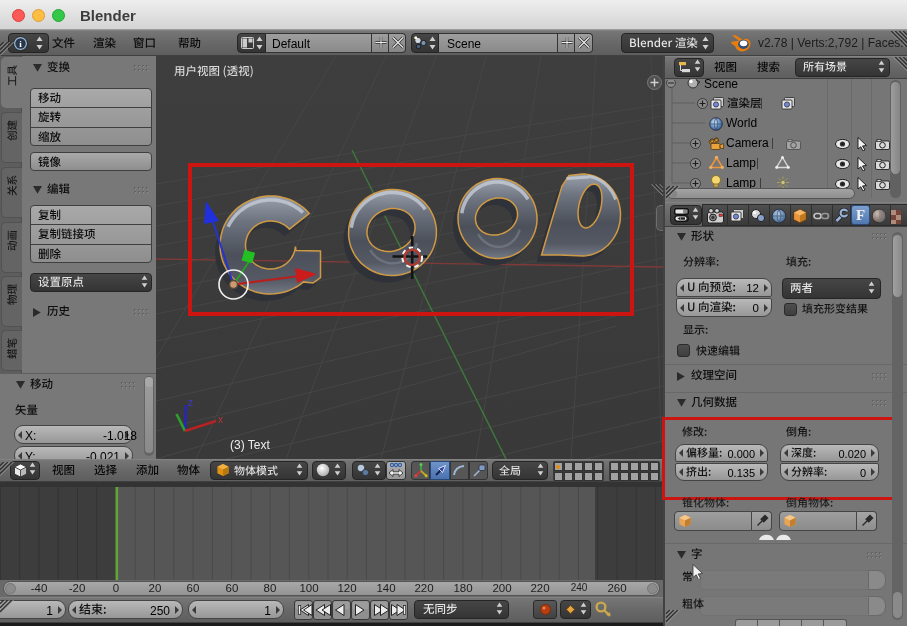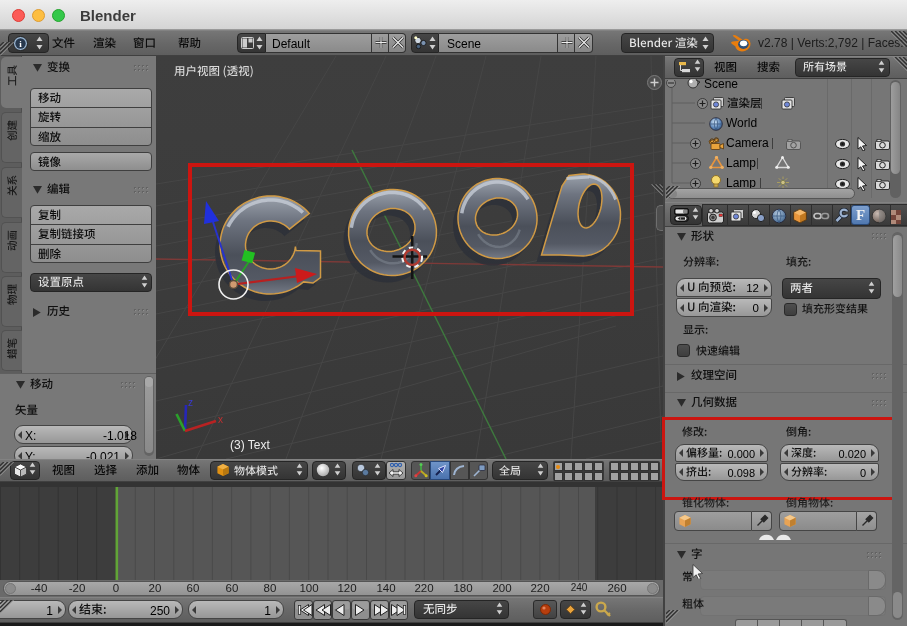--- a/index.html
+++ b/index.html
@@ -1093,21 +1093,21 @@
     <div class="abs" style="left:675px;top:463px;width:93px;height:18px;background:linear-gradient(180deg,#b9b9b9,#979797);border:1px solid #454545;border-radius:2px 2px 9px 9px"></div>
     <svg class="abs" style="left:679px;top:468.0px" width="4" height="8">
       <path d="M4 0 L0 4 L4 8 Z" fill="#3a3a3a"></path>
     </svg>
     <svg class="abs" style="left:760px;top:468.0px" width="4" height="8">
       <path d="M0 0 L4 4 L0 8 Z" fill="#3a3a3a"></path>
     </svg>
     <svg style="position:absolute;left:686px;top:465.5px;overflow:visible" width="27" height="13">
       <path transform="translate(0,9.7)" d="M3.8 -8.1H10.4V-7.1H3.8ZM6.2 -9.1 7.1 -9.3Q7.3 -9.0 7.5 -8.6Q7.7 -8.1 7.7 -7.8L6.8 -7.5Q6.7 -7.8 6.5 -8.3Q6.4 -8.7 6.2 -9.1ZM8.5 -7.6 9.6 -7.5Q9.2 -6.2 8.4 -5.5Q7.7 -4.7 6.6 -4.2Q5.5 -3.7 4.1 -3.4Q4.1 -3.6 4.0 -3.7Q3.9 -3.9 3.8 -4.1Q3.7 -4.3 3.7 -4.4Q4.9 -4.6 5.9 -4.9Q6.9 -5.3 7.6 -6.0Q8.3 -6.6 8.5 -7.6ZM8.0 -3.6H9.0V0.8H8.0ZM5.1 -3.6H6.1V-2.2Q6.1 -1.9 6.0 -1.4Q6.0 -1.0 5.8 -0.6Q5.5 -0.2 5.1 0.2Q4.7 0.5 4.1 0.8Q4.0 0.7 3.9 0.6Q3.7 0.5 3.6 0.4Q3.4 0.2 3.3 0.2Q4.1 -0.1 4.5 -0.6Q4.9 -1.0 5.0 -1.4Q5.1 -1.9 5.1 -2.3ZM5.7 -7.5Q6.2 -6.1 7.4 -5.4Q8.7 -4.6 10.7 -4.4Q10.6 -4.3 10.5 -4.2Q10.4 -4.0 10.3 -3.8Q10.2 -3.7 10.2 -3.5Q8.7 -3.7 7.7 -4.2Q6.6 -4.7 5.9 -5.4Q5.2 -6.2 4.8 -7.4ZM0.4 -3.5Q0.9 -3.7 1.8 -4.0Q2.6 -4.3 3.5 -4.6L3.6 -3.7Q2.9 -3.4 2.1 -3.1Q1.3 -2.8 0.6 -2.5ZM0.5 -7.1H3.6V-6.2H0.5ZM1.6 -9.3H2.6V-0.3Q2.6 0.1 2.6 0.3Q2.5 0.5 2.3 0.6Q2.0 0.8 1.7 0.8Q1.3 0.8 0.8 0.8Q0.8 0.6 0.7 0.3Q0.7 0.1 0.6 -0.2Q0.9 -0.2 1.1 -0.2Q1.4 -0.1 1.5 -0.2Q1.6 -0.2 1.6 -0.2Q1.6 -0.2 1.6 -0.3Z M15.9 -9.3H17.0V-0.2H15.9ZM19.8 -3.8H20.9V0.9H19.8ZM12.6 -8.3H13.7V-5.4H19.3V-8.3H20.5V-4.4H12.6ZM12.1 -3.8H13.2V-0.7H20.3V0.3H12.1Z M23.6 -4.2Q23.3 -4.2 23.0 -4.4Q22.8 -4.7 22.8 -5.1Q22.8 -5.5 23.0 -5.7Q23.3 -6.0 23.6 -6.0Q24.0 -6.0 24.2 -5.7Q24.5 -5.5 24.5 -5.1Q24.5 -4.7 24.2 -4.4Q24.0 -4.2 23.6 -4.2ZM23.6 0.1Q23.3 0.1 23.0 -0.1Q22.8 -0.4 22.8 -0.7Q22.8 -1.1 23.0 -1.4Q23.3 -1.6 23.6 -1.6Q24.0 -1.6 24.2 -1.4Q24.5 -1.1 24.5 -0.7Q24.5 -0.4 24.2 -0.1Q24.0 0.1 23.6 0.1Z" fill="#111"></path>
     </svg>
-    <span class="abs lat" style="left:675px;top:467.5px;width:80px;text-align:right;font-size:11px">0.098</span>
+    <span class="abs lat" style="left:675px;top:467.5px;width:80px;text-align:right;font-size:11px">0.135</span>
     <div class="abs" style="left:780px;top:444px;width:99px;height:18px;background:linear-gradient(180deg,#b9b9b9,#979797);border:1px solid #454545;border-radius:9px 9px 2px 2px"></div>
     <svg class="abs" style="left:784px;top:449.0px" width="4" height="8">
       <path d="M4 0 L0 4 L4 8 Z" fill="#3a3a3a"></path>
     </svg>
     <svg class="abs" style="left:871px;top:449.0px" width="4" height="8">
       <path d="M0 0 L4 4 L0 8 Z" fill="#3a3a3a"></path>
     </svg>
     <svg style="position:absolute;left:791px;top:446.5px;overflow:visible" width="27" height="13">
       <path transform="translate(0,9.7)" d="M3.5 -4.0H10.2V-3.0H3.5ZM3.6 -8.7H10.2V-6.7H9.2V-7.8H4.5V-6.6H3.6ZM6.3 -5.1H7.4V0.8H6.3ZM7.7 -3.5Q8.0 -2.9 8.4 -2.3Q8.9 -1.7 9.4 -1.3Q10.0 -0.8 10.6 -0.5Q10.4 -0.4 10.3 -0.2Q10.2 -0.1 10.0 0.0Q9.9 0.2 9.8 0.3Q9.2 -0.0 8.7 -0.6Q8.1 -1.2 7.7 -1.8Q7.2 -2.5 6.9 -3.2ZM6.0 -3.6 6.8 -3.3Q6.5 -2.6 6.0 -1.8Q5.5 -1.1 4.9 -0.6Q4.3 -0.0 3.6 0.4Q3.5 0.2 3.3 -0.1Q3.1 -0.3 2.9 -0.4Q3.6 -0.7 4.2 -1.2Q4.8 -1.7 5.3 -2.3Q5.7 -2.9 6.0 -3.6ZM5.5 -7.2 6.4 -6.9Q6.2 -6.4 5.8 -6.0Q5.4 -5.5 5.0 -5.1Q4.6 -4.7 4.2 -4.4Q4.1 -4.5 4.0 -4.7Q3.8 -4.8 3.7 -4.9Q3.6 -5.1 3.4 -5.2Q4.0 -5.5 4.6 -6.1Q5.1 -6.6 5.5 -7.2ZM7.2 -6.8 8.0 -7.3Q8.4 -7.0 8.8 -6.6Q9.2 -6.2 9.5 -5.8Q9.9 -5.4 10.1 -5.0L9.3 -4.5Q9.1 -4.8 8.7 -5.2Q8.4 -5.6 8.0 -6.0Q7.6 -6.5 7.2 -6.8ZM0.8 -8.4 1.4 -9.2Q1.7 -9.0 2.0 -8.9Q2.4 -8.7 2.7 -8.5Q3.0 -8.3 3.2 -8.1L2.7 -7.2Q2.5 -7.4 2.2 -7.6Q1.8 -7.8 1.5 -8.0Q1.2 -8.2 0.8 -8.4ZM0.4 -5.4 0.9 -6.2Q1.2 -6.0 1.6 -5.8Q1.9 -5.6 2.3 -5.4Q2.6 -5.2 2.8 -5.1L2.3 -4.2Q2.1 -4.4 1.8 -4.6Q1.4 -4.8 1.1 -5.0Q0.7 -5.2 0.4 -5.4ZM0.6 0.0Q0.8 -0.4 1.2 -1.0Q1.5 -1.5 1.8 -2.2Q2.1 -2.8 2.4 -3.5L3.1 -2.7Q2.8 -2.2 2.5 -1.6Q2.2 -0.9 1.9 -0.4Q1.7 0.2 1.4 0.8Z M13.6 -6.2H21.3V-5.3H13.6ZM13.7 -2.9H19.9V-2.1H13.7ZM15.2 -7.0H16.2V-4.3H18.6V-7.0H19.6V-3.5H15.2ZM19.6 -2.9H19.8L20.0 -3.0L20.7 -2.6Q20.2 -1.8 19.5 -1.2Q18.8 -0.6 17.8 -0.2Q16.9 0.2 15.8 0.5Q14.8 0.7 13.6 0.9Q13.6 0.7 13.4 0.4Q13.3 0.2 13.2 -0.0Q14.2 -0.1 15.2 -0.3Q16.2 -0.5 17.1 -0.8Q18.0 -1.2 18.6 -1.7Q19.3 -2.1 19.6 -2.8ZM15.5 -2.3Q16.1 -1.6 17.0 -1.1Q17.9 -0.7 19.1 -0.4Q20.3 -0.1 21.6 0.0Q21.5 0.1 21.4 0.3Q21.3 0.5 21.2 0.6Q21.1 0.8 21.0 0.9Q19.6 0.8 18.4 0.4Q17.2 0.1 16.2 -0.5Q15.3 -1.1 14.6 -2.0ZM12.8 -8.3H21.5V-7.3H12.8ZM12.3 -8.3H13.3V-5.3Q13.3 -4.6 13.3 -3.8Q13.3 -3.0 13.2 -2.2Q13.1 -1.3 12.8 -0.5Q12.6 0.3 12.3 0.9Q12.2 0.8 12.0 0.7Q11.8 0.7 11.7 0.6Q11.5 0.5 11.3 0.5Q11.7 -0.2 11.9 -0.9Q12.1 -1.6 12.2 -2.4Q12.3 -3.2 12.3 -3.9Q12.3 -4.7 12.3 -5.3ZM16.2 -9.1 17.2 -9.4Q17.4 -9.0 17.6 -8.6Q17.7 -8.2 17.8 -7.9L16.7 -7.6Q16.6 -7.9 16.5 -8.3Q16.3 -8.8 16.2 -9.1Z M23.6 -4.2Q23.3 -4.2 23.0 -4.4Q22.8 -4.7 22.8 -5.1Q22.8 -5.5 23.0 -5.7Q23.3 -6.0 23.6 -6.0Q24.0 -6.0 24.2 -5.7Q24.5 -5.5 24.5 -5.1Q24.5 -4.7 24.2 -4.4Q24.0 -4.2 23.6 -4.2ZM23.6 0.1Q23.3 0.1 23.0 -0.1Q22.8 -0.4 22.8 -0.7Q22.8 -1.1 23.0 -1.4Q23.3 -1.6 23.6 -1.6Q24.0 -1.6 24.2 -1.4Q24.5 -1.1 24.5 -0.7Q24.5 -0.4 24.2 -0.1Q24.0 0.1 23.6 0.1Z" fill="#111"></path>
     </svg>

